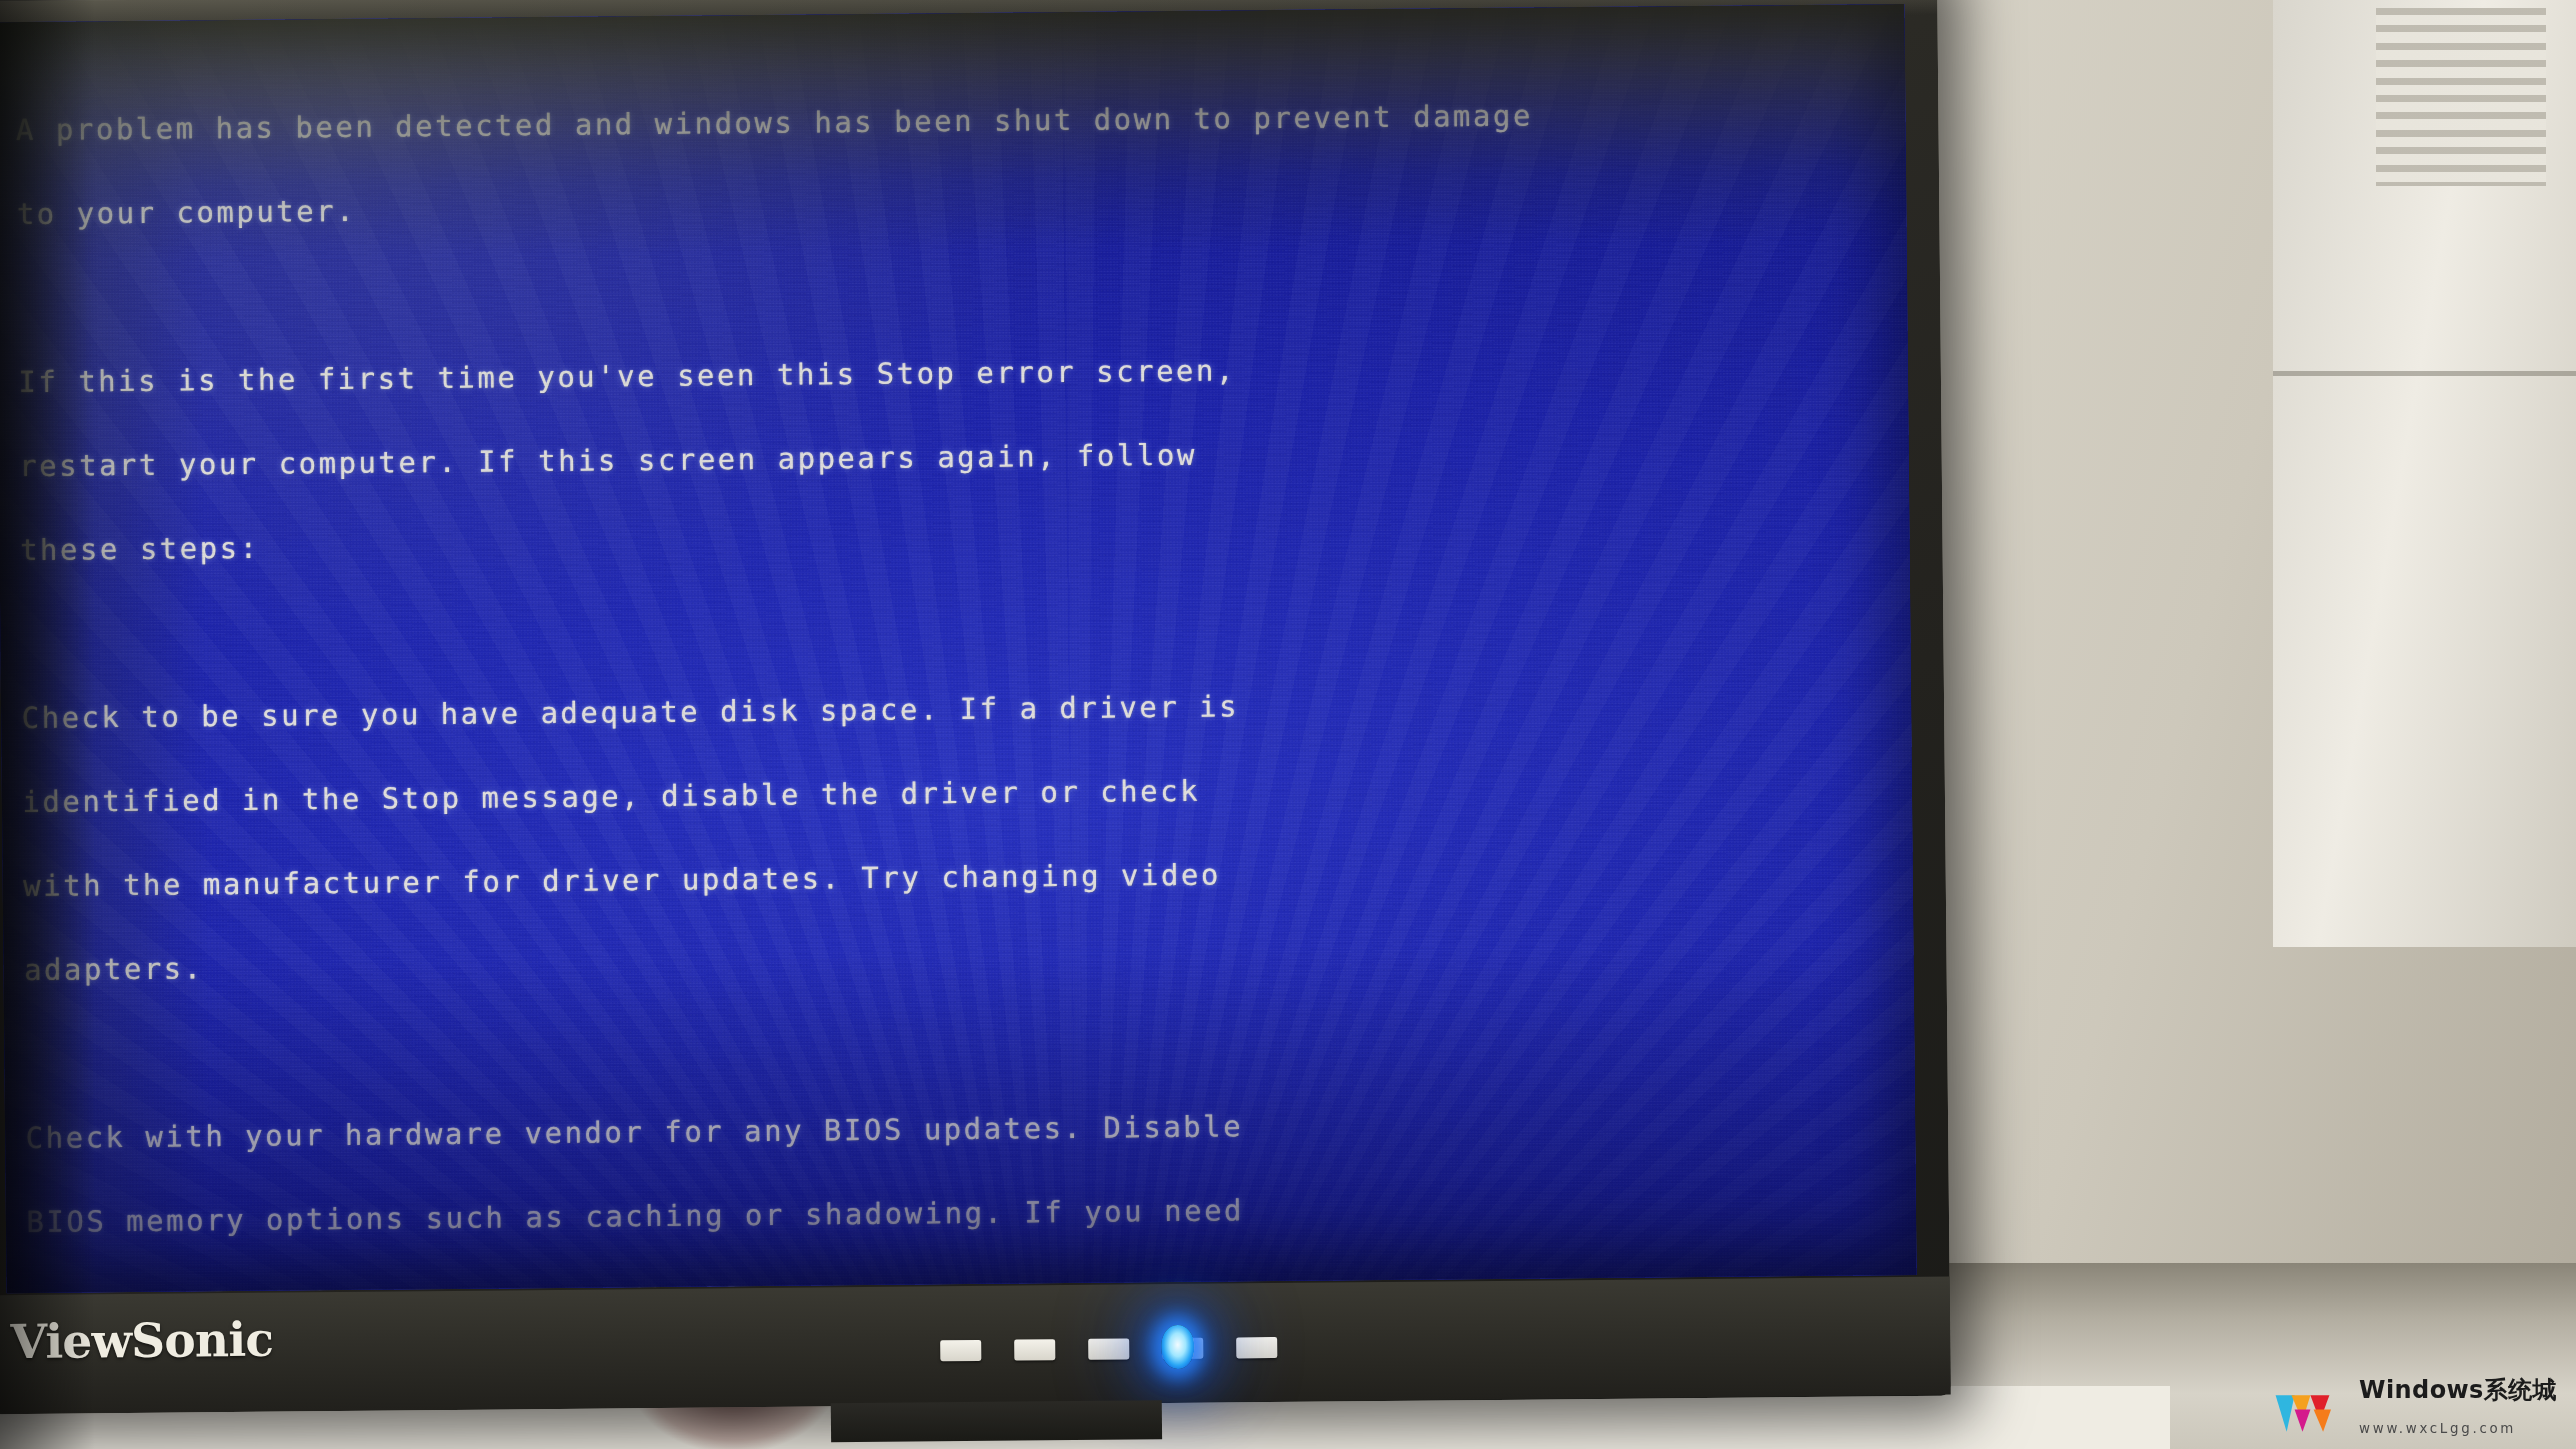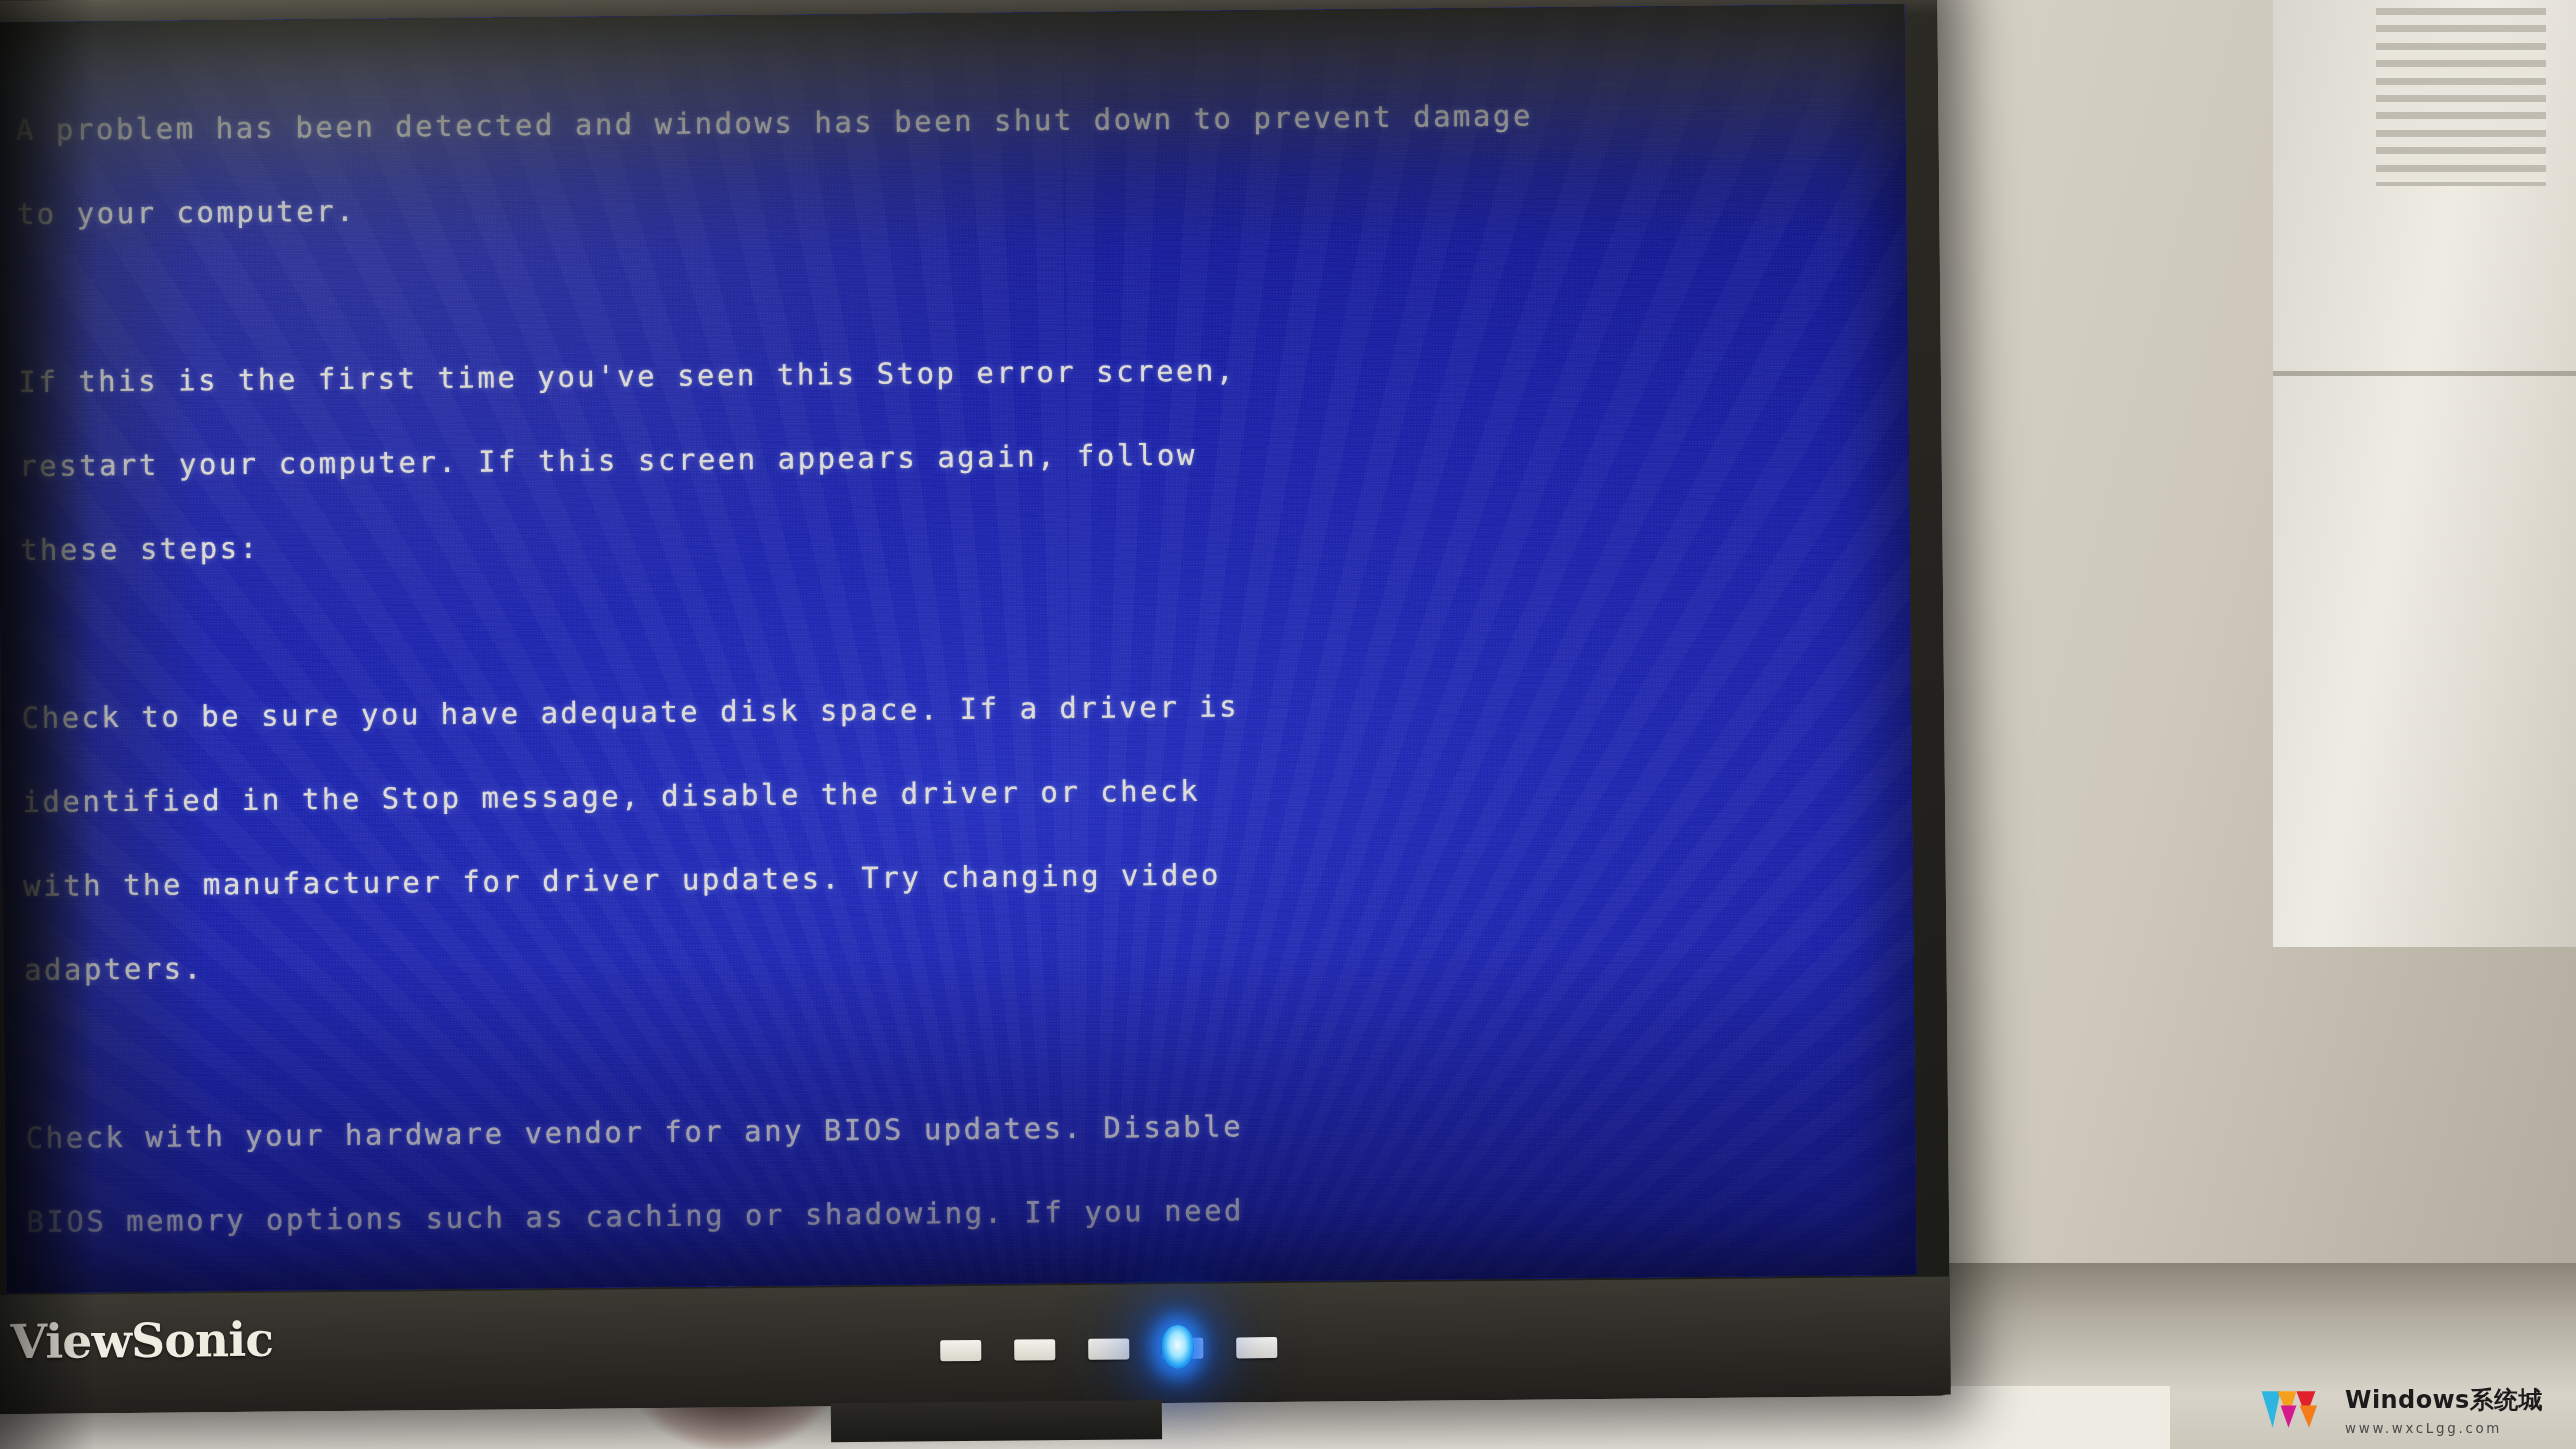--- a/index.html
+++ b/index.html
@@ -247,24 +247,24 @@
     left: 837px;
     top: 1410px;
     width: 331px;
     height: 39px;
     background: linear-gradient(180deg, #2a2925 0%, #1a1a16 100%);
   }
 
   
   .watermark {
     position: absolute;
-    right: 33px;
+    right: 19px;
     bottom: 14px;
     display: flex;
-    align-items: flex-start;
+    align-items: flex-end;
     gap: 9.5px;
   }
   .wm-logo {
     display: block;
   }
   .wm-text {
     display: flex;
     flex-direction: column;
     line-height: 1;
   }
@@ -273,21 +273,21 @@
     font-size: 24px;
     font-weight: 700;
     color: #1b1b1b;
     letter-spacing: 0.4px;
   }
   .wm-url {
     font-family: "DejaVu Sans", "Liberation Sans", sans-serif;
     font-size: 13.4px;
     color: #4a4a4a;
     letter-spacing: 2.7px;
-    margin-top: 10px;
+    margin-top: 20px;
   }
 </style>
 </head>
 <body>
 
 <div class="scene">
 
   <div class="bg-wall"></div>
   <div class="bg-panel-right"></div>
   <div class="bg-vent"></div>

